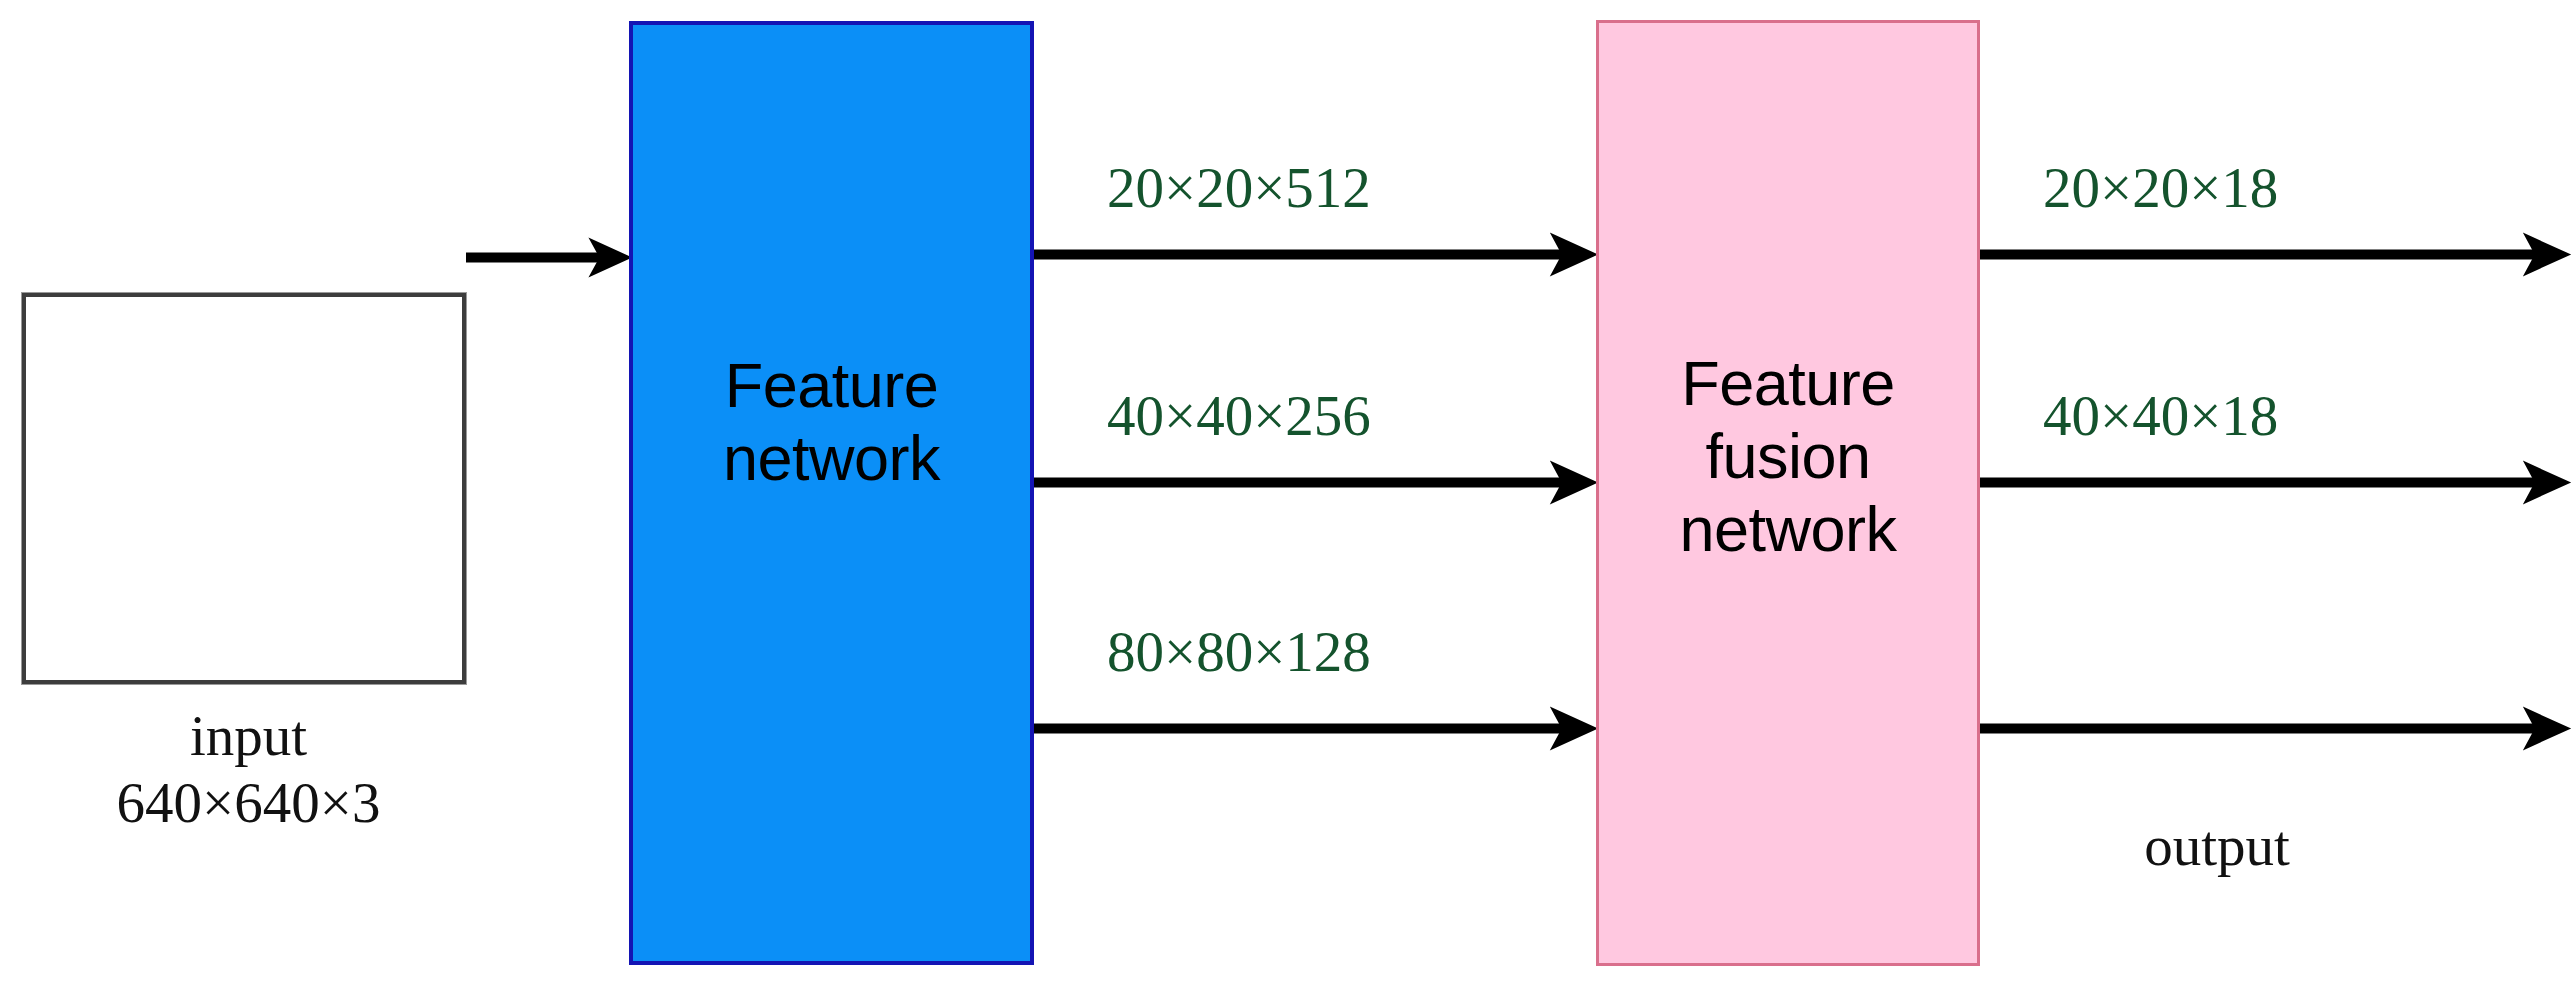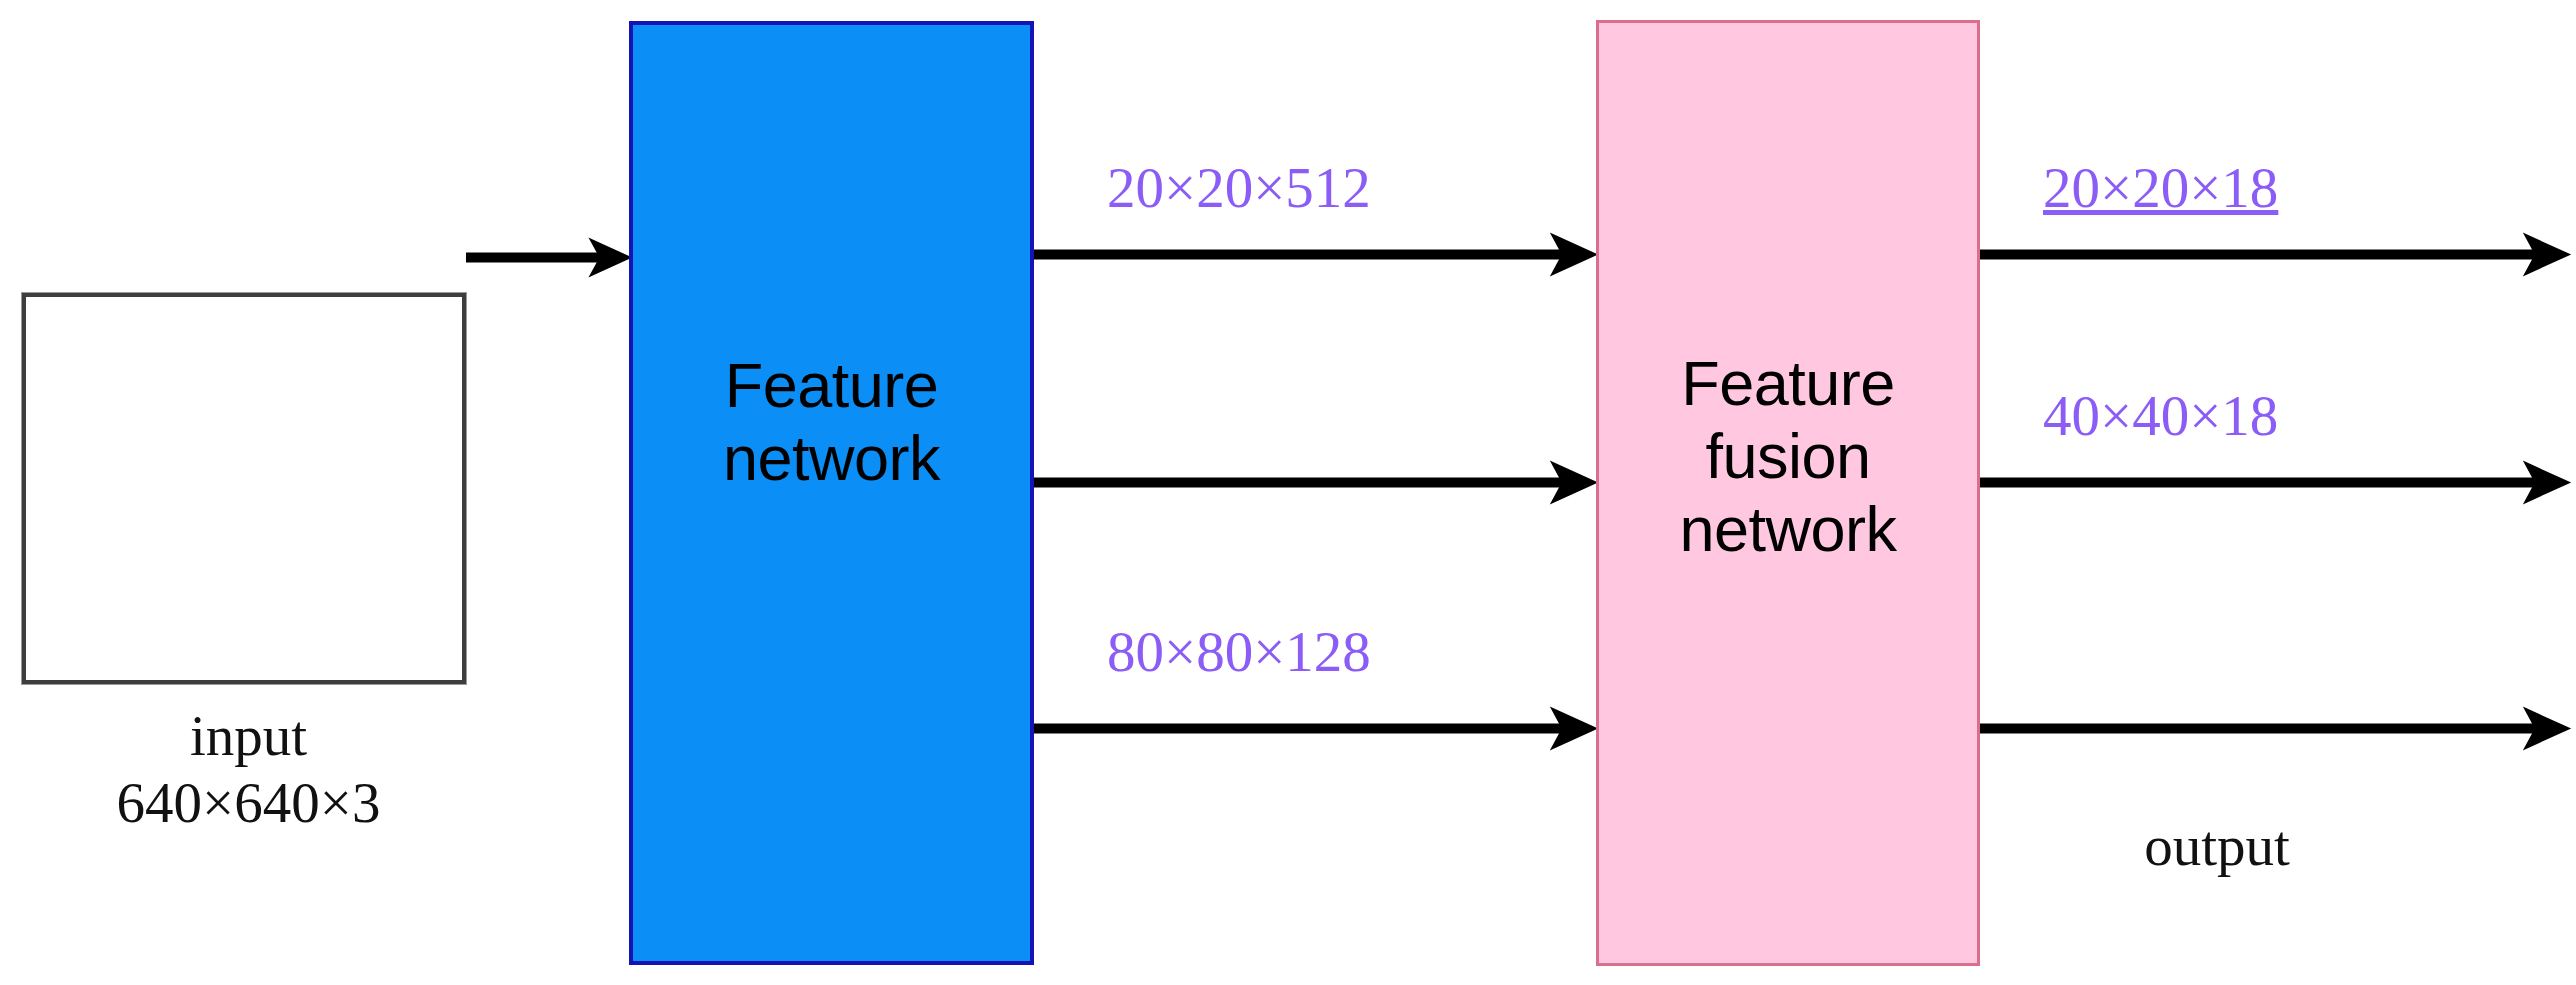--- a/index.html
+++ b/index.html
@@ -95,21 +95,21 @@
     position: absolute;
     height: 55px;
     pointer-events: none;
   }
   .arrow svg { display: block; overflow: visible; }
 
   .arrow-label {
     position: absolute;
     font-family: "Liberation Serif", "DejaVu Serif", serif;
     font-size: 57px;
-    color: #8b5cf6;
+    color: #14532d;
     white-space: nowrap;
     text-align: left;
   }
 </style>
 </head>
 <body>
 
 <div id="canvas">
 
   <div class="box" id="input-box"></div>
@@ -140,20 +140,21 @@
     </svg>
   </div>
   <div class="arrow-label" style="left:1107px; top:155px;">20×20×512</div>
 
   <div class="arrow" style="left:1034px; top:455px; width:566px; height:55px;">
     <svg width="566" height="55" viewBox="0 0 620 60">
       <line x1="0" y1="30" x2="585" y2="30" stroke="#000000" stroke-width="11"></line>
       <polygon points="565,6 618,30 565,54 578,30" fill="#000000"></polygon>
     </svg>
   </div>
+  <div class="arrow-label" style="left:1107px; top:383px;">40×40×256</div>
 
   <div class="arrow" style="left:1034px; top:701px; width:566px; height:55px;">
     <svg width="566" height="55" viewBox="0 0 620 60">
       <line x1="0" y1="30" x2="585" y2="30" stroke="#000000" stroke-width="11"></line>
       <polygon points="565,6 618,30 565,54 578,30" fill="#000000"></polygon>
     </svg>
   </div>
   <div class="arrow-label" style="left:1107px; top:619px;">80×80×128</div>
 
   <div class="box" id="feature-fusion-box">
@@ -163,21 +164,21 @@
       <div>network</div>
     </div>
   </div>
 
   <div class="arrow" style="left:1980px; top:227px; width:593px; height:55px;">
     <svg width="593" height="55" viewBox="0 0 650 60">
       <line x1="0" y1="30" x2="615" y2="30" stroke="#000000" stroke-width="11"></line>
       <polygon points="595,6 648,30 595,54 608,30" fill="#000000"></polygon>
     </svg>
   </div>
-  <div class="arrow-label" style="left:2043px; top:155px;text-decoration:underline;">20×20×18</div>
+  <div class="arrow-label" style="left:2043px; top:155px;">20×20×18</div>
 
   <div class="arrow" style="left:1980px; top:455px; width:593px; height:55px;">
     <svg width="593" height="55" viewBox="0 0 650 60">
       <line x1="0" y1="30" x2="615" y2="30" stroke="#000000" stroke-width="11"></line>
       <polygon points="595,6 648,30 595,54 608,30" fill="#000000"></polygon>
     </svg>
   </div>
   <div class="arrow-label" style="left:2043px; top:383px;">40×40×18</div>
 
   <div class="arrow" style="left:1980px; top:701px; width:593px; height:55px;">

